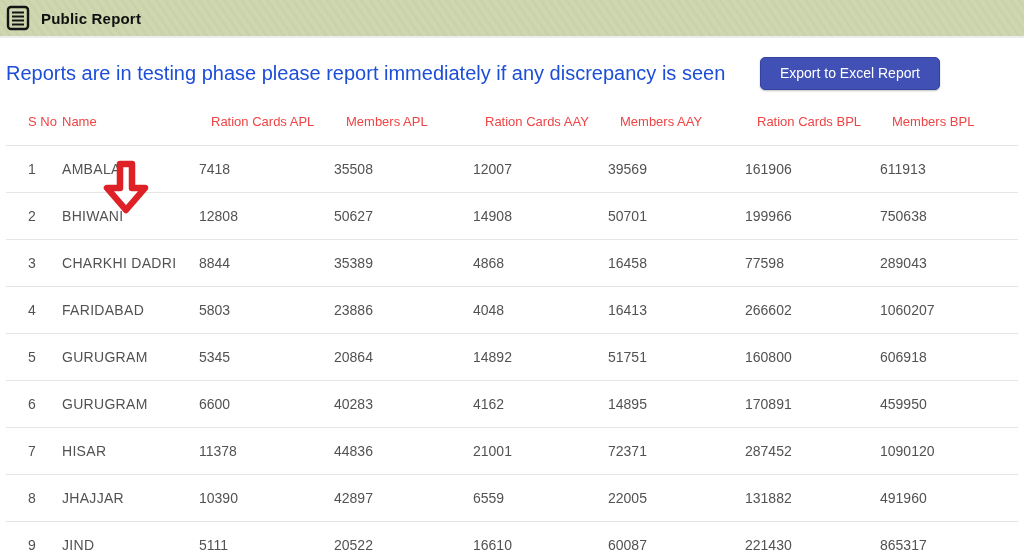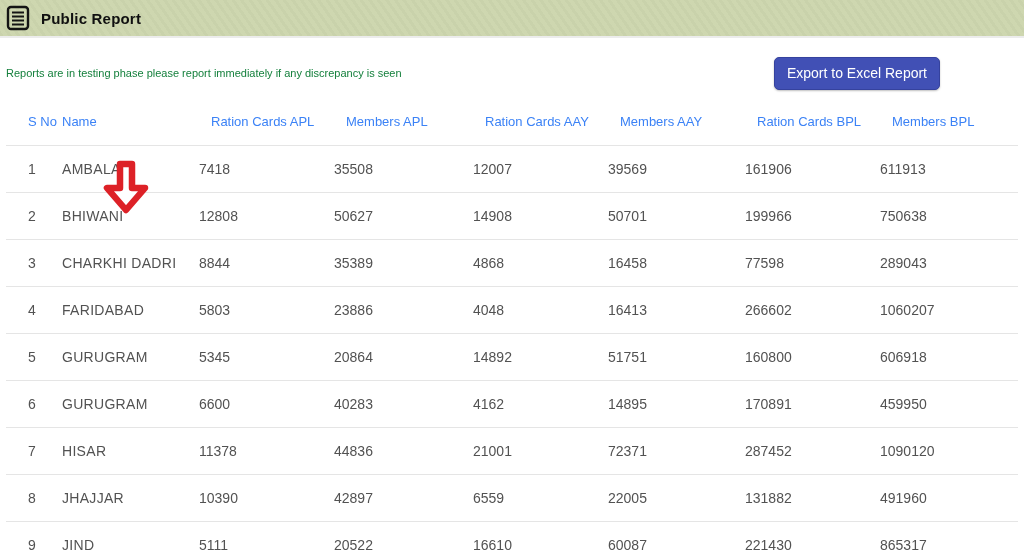--- a/index.html
+++ b/index.html
@@ -16,38 +16,38 @@
       repeating-linear-gradient(55deg, rgba(0,0,0,0.018) 0 3px, rgba(255,255,255,0.02) 3px 7px);
     text-align: right;
   }
   .appbar-icon { width:24px; height:26px; flex:0 0 auto; }
   .appbar-title { margin-left:11px; font-size:15px; font-weight:bold; color:#101010; letter-spacing:.2px; }
 
   
   .content { padding:0 6px; position:relative; }
 
   .toolbar { margin-top:18px; height:34px; display:flex; align-items:center; justify-content:space-between; }
-  .notice { font-size:11px; color:#15803d; }
+  .notice { font-size:20px; color:#1d4ed8; }
   .export-btn {
     margin-right:78px;
-    height:33px; padding:0 12px;
+    height:33px; padding:0 19px;
     border-radius:5px;
     border:1px solid #35429e;
     color:#fff; font-size:14px; font-family:inherit;
     cursor:pointer;
     box-shadow:0 1px 2px rgba(0,0,0,.25);
   }
 
   
   table { width:1012px; margin-top:8px; border-collapse:collapse; table-layout:fixed; }
   col.c1{width:56px} col.c2{width:137px} col.c3{width:135px} col.c4{width:139px}
   col.c5{width:135px} col.c6{width:137px} col.c7{width:135px} col.c8{width:138px}
   th, td { text-align:left; font-weight:normal; height:47px; vertical-align:middle;
            border-bottom:1px solid #e5e5e5; white-space:nowrap; overflow:hidden; }
-  th { font-size:13px; color:#3b82f6; }
+  th { font-size:13px; color:#ef4444; }
   td { font-size:14px; color:#525252; }
   th:first-child, td:first-child { padding-left:22px; }
   th:nth-child(n+3) { padding-left:12px; }
   td.name { letter-spacing:.3px; }
 
   
   .red-arrow { position:absolute; left:100px; top:104px; width:52px; height:56px; pointer-events:none; }
 </style>
 </head>
 <body>

